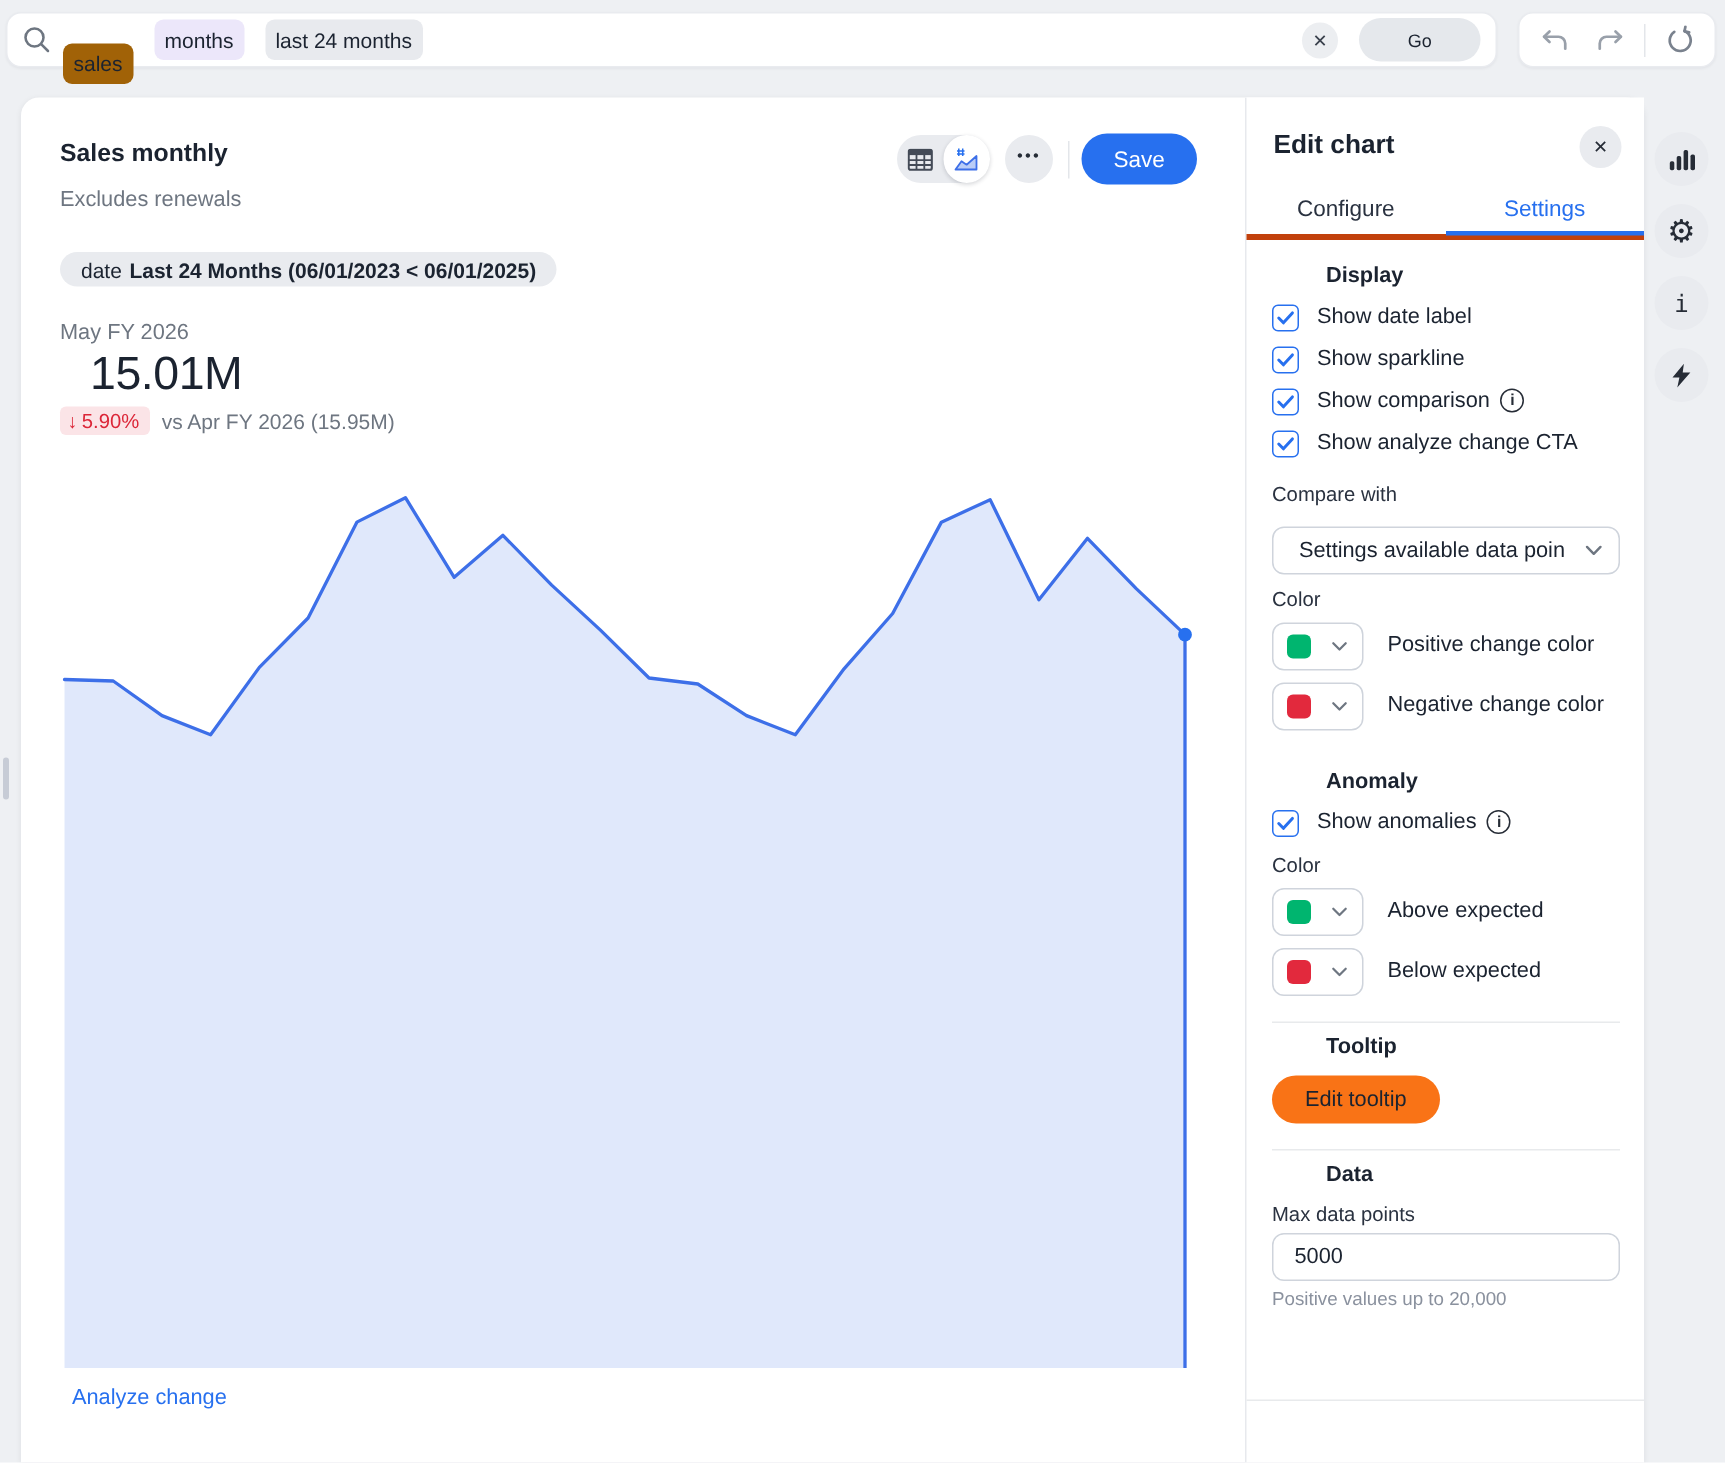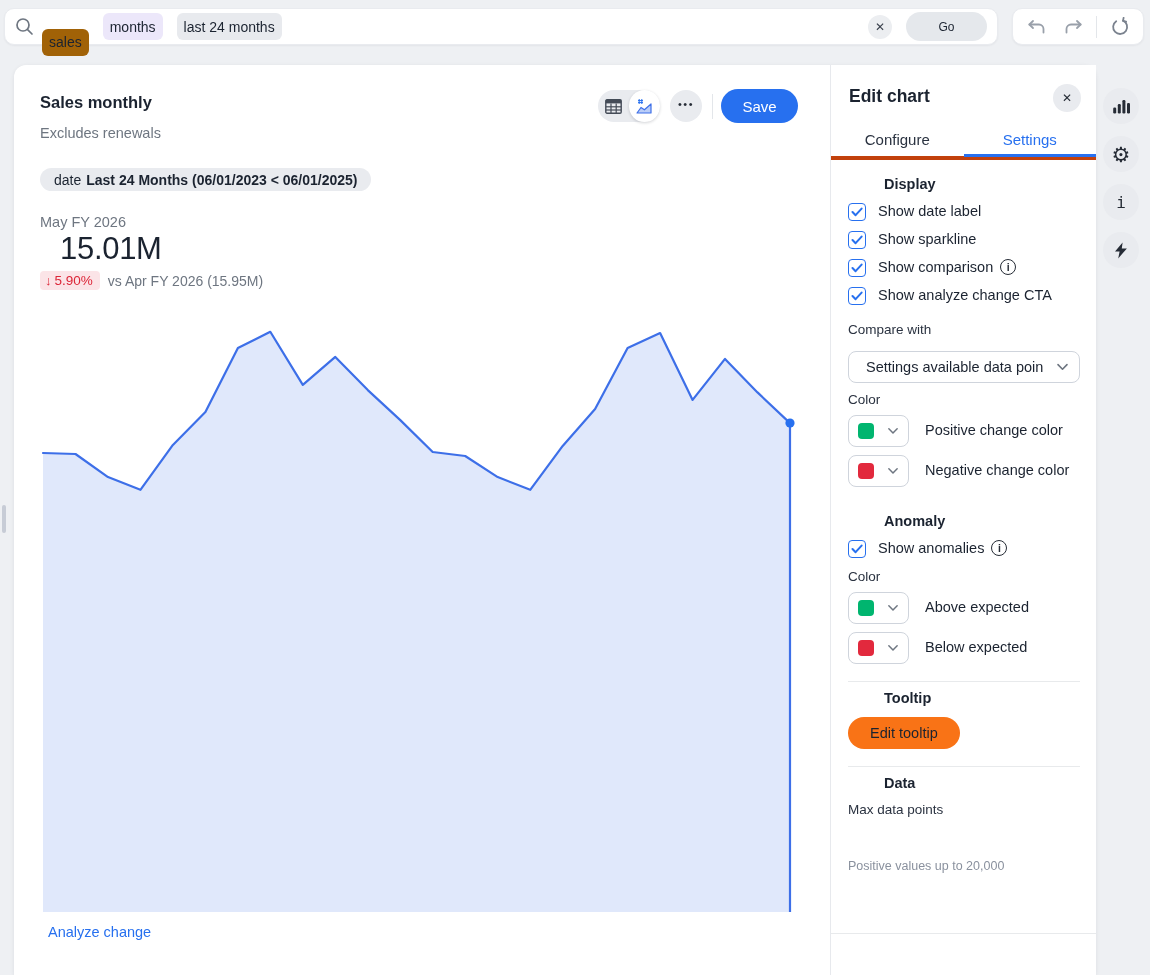--- a/index.html
+++ b/index.html
@@ -298,20 +298,21 @@
   </div>
   <div class="color-label" style="top:639px">Below expected</div>
 
   <div class="panel-divider" style="top:681px"></div>
   <div class="p-heading" style="top:690px">Tooltip</div>
   <button class="pill-btn" style="top:717px">Edit tooltip</button>
 
   <div class="panel-divider" style="top:766px"></div>
   <div class="p-heading" style="top:775px">Data</div>
   <div class="p-sublabel" style="top:802px">Max data points</div>
+  <input class="text-input" style="top: 822px;" value="5000">
   <div class="helper-text" style="top:859px">Positive values up to 20,000</div>
   <div class="panel-bottom-divider"></div>
 
   <div class="side-btn" style="top:88px">
     <svg width="18" height="17" viewBox="0 0 18 17">
         <rect x="1.2" y="9.5" width="3" height="6" rx="1.2" fill="#262C36"></rect>
         <rect x="5.8" y="6" width="3" height="9.5" rx="1.2" fill="#262C36"></rect>
         <rect x="10.4" y="2" width="3" height="13.5" rx="1.2" fill="#262C36"></rect>
         <rect x="15" y="5" width="3" height="10.5" rx="1.2" fill="#262C36"></rect>
       </svg>

